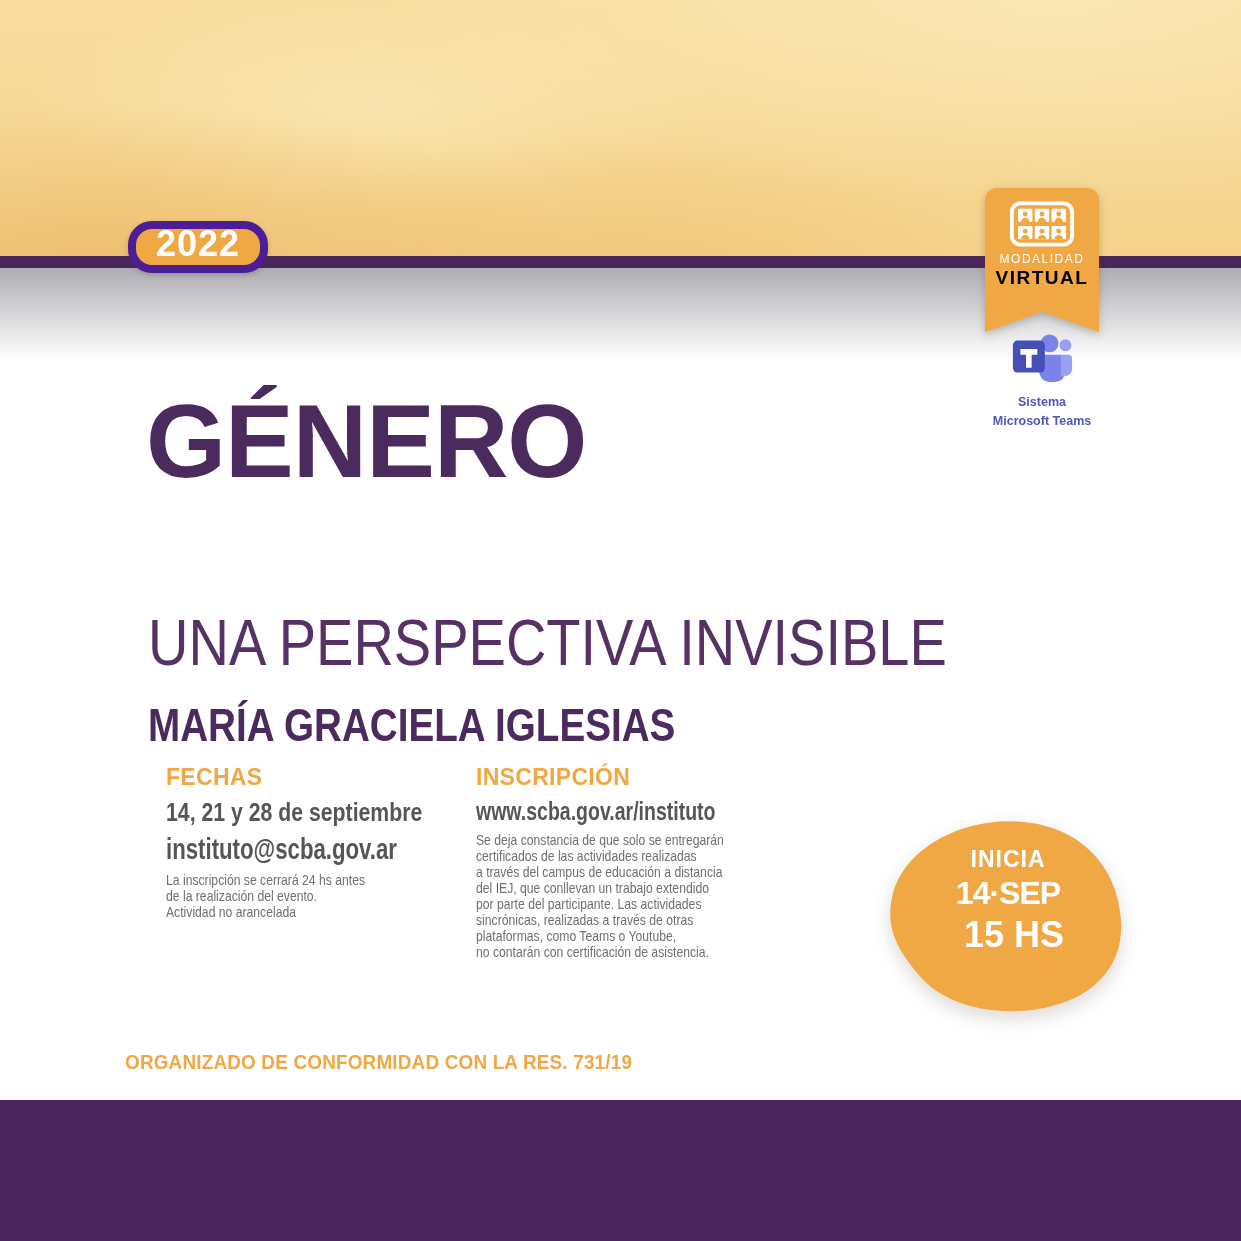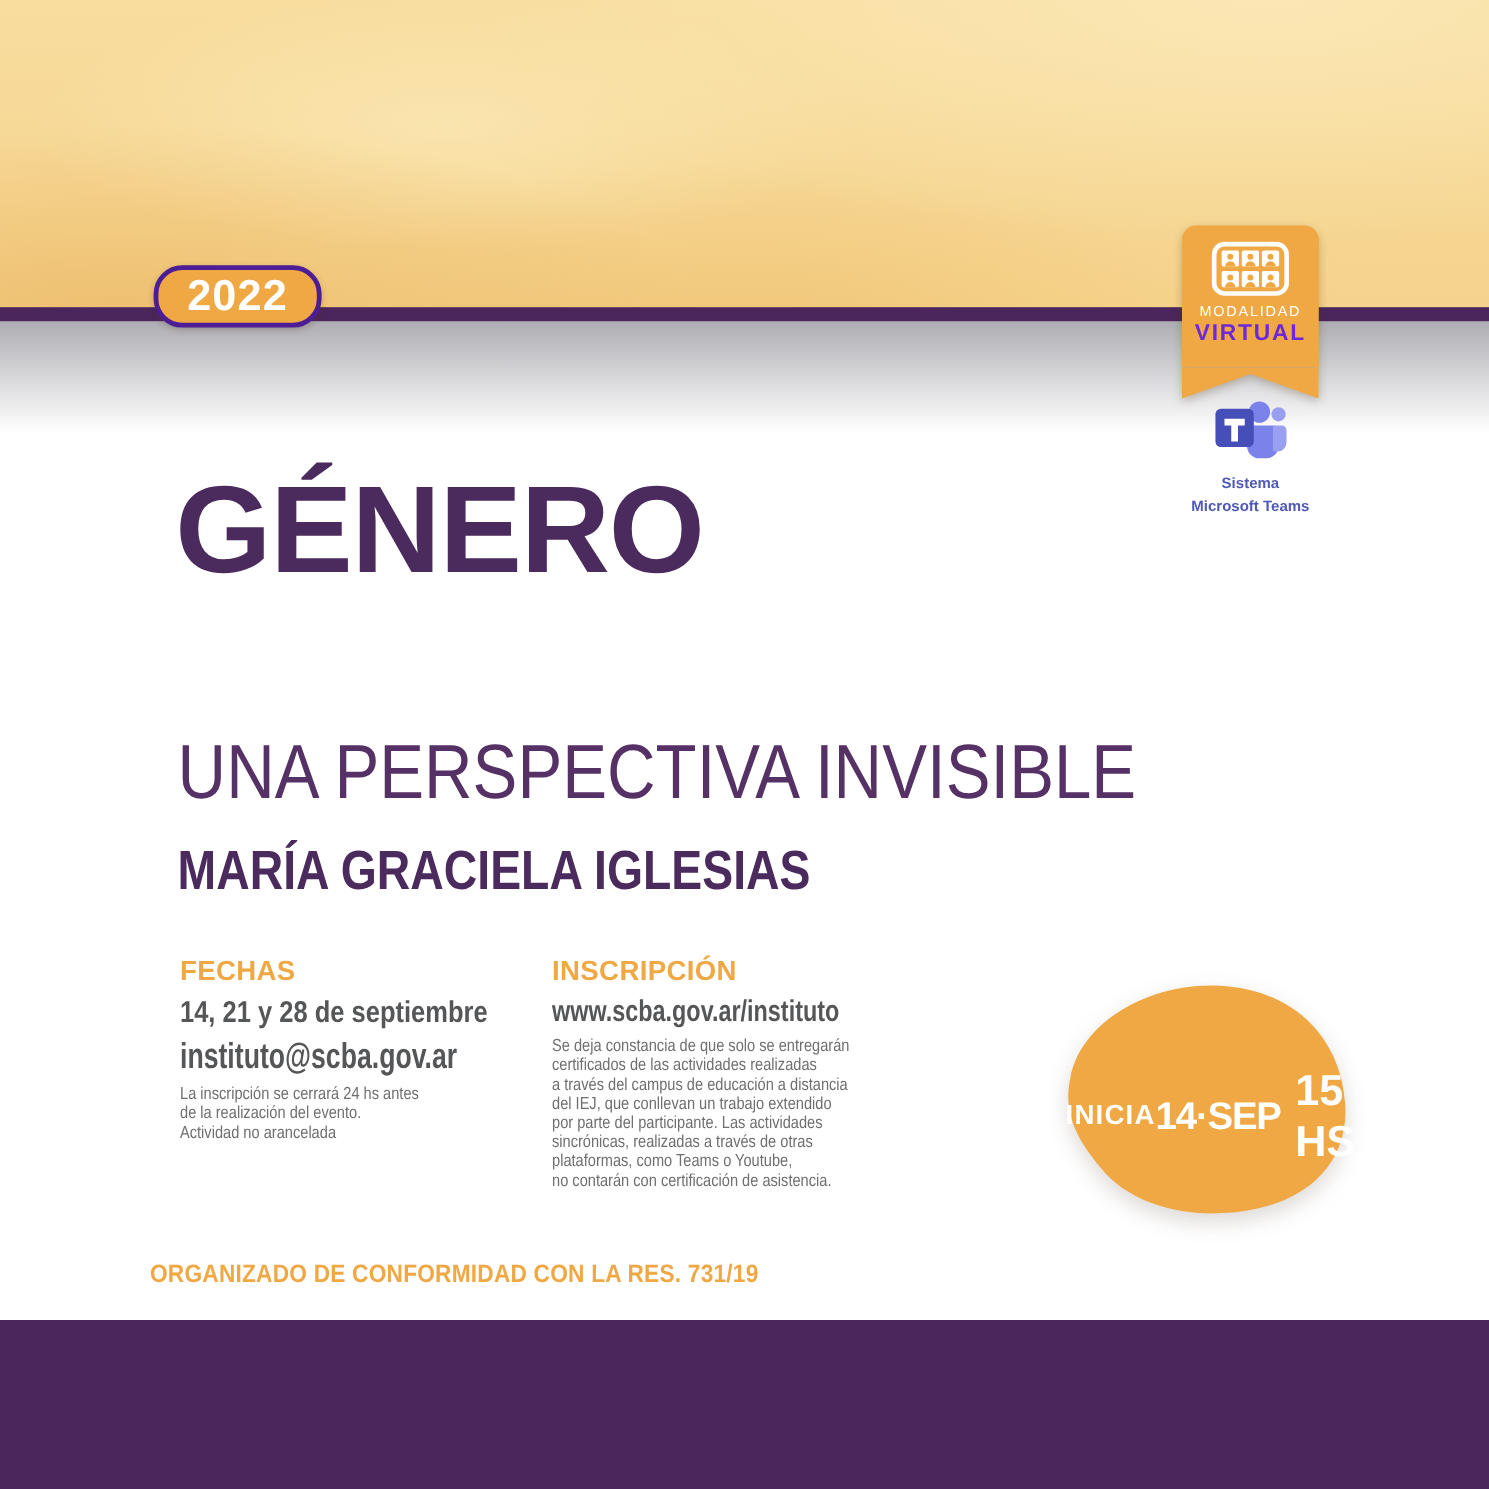--- a/index.html
+++ b/index.html
@@ -23,66 +23,66 @@
       radial-gradient(90% 130% at 85% 0%, #fbe7b4 0%, rgba(251,231,180,0) 60%),
       radial-gradient(55% 85% at 8% 100%, rgba(231,172,86,.50) 0%, rgba(231,172,86,0) 70%),
       radial-gradient(45% 75% at 50% 105%, rgba(236,184,100,.45) 0%, rgba(236,184,100,0) 70%),
       radial-gradient(40% 60% at 30% 40%, rgba(252,236,190,.6) 0%, rgba(252,236,190,0) 70%),
       linear-gradient(180deg,#f8dd9f 0%,#f5d38c 100%);}
   .purple-line{position:absolute;left:0;top:256px;width:1241px;height:12px;background:var(--purple_footer);}
   .gray-fade{position:absolute;left:0;top:268px;width:1241px;height:92px;
     background:linear-gradient(180deg,#aeadb3 0%, rgba(255,255,255,0) 100%);}
 
   .badge-2022{position:absolute;left:128px;top:221px;width:140px;height:52px;z-index:4;
-    background:var(--orange);border:4px solid #4c1d95;border-radius:24px;
-    display:flex;align-items:flex-start;justify-content:center;
+    background:var(--orange);border:8px solid #4c1d95;border-radius:24px;
+    display:flex;align-items:flex-end;justify-content:center;
     box-shadow:0 2px 5px rgba(80,50,20,.25);}
   .badge-2022 span{color:#fff;font-size:36px;font-weight:bold;letter-spacing:1px;}
 
   
   .ribbon{position:absolute;left:985px;top:188px;width:114px;height:118px;z-index:3;
     background:var(--orange);border-radius:12px 12px 0 0;text-align:center;
     filter:drop-shadow(0 3px 4px rgba(70,45,15,.28));}
   .ribbon::after{content:"";position:absolute;left:0;bottom:-26px;width:100%;height:26px;
     background:var(--orange);
     clip-path:polygon(0 0,100% 0,100% 100%,50% 22%,0 100%);}
   .vc-icon{display:block;margin:13px auto 5px auto;}
   .mod1{color:#fff;font-size:12px;letter-spacing:1.5px;}
-  .mod2{color:#6d28d9;font-size:19px;font-weight:bold;letter-spacing:1.5px;margin-top:1px;}
+  .mod2{color:#000000;font-size:19px;font-weight:bold;letter-spacing:1.5px;margin-top:1px;}
 
   .teams{position:absolute;left:980px;top:330px;width:124px;text-align:center;z-index:2;}
   .teams-label{margin-top:4px;color:var(--teams_text);font-size:12.5px;font-weight:bold;line-height:1.5;}
 
   
   .t-line{position:absolute;left:146px;color:var(--purple);font-weight:bold;line-height:1;white-space:nowrap;}
   .t1{top:390px;font-size:103px;letter-spacing:-1px;}
   .t2{top:491px;font-size:103px;letter-spacing:-1px;}
   .sub{position:absolute;left:148px;top:611px;font-size:64px;color:#563165;line-height:1;
     transform:scaleX(.875);transform-origin:left top;white-space:nowrap;letter-spacing:0;}
   .speaker{position:absolute;left:148px;top:702px;font-size:46px;color:var(--purple);font-weight:bold;line-height:1;
     transform:scaleX(.84);transform-origin:left top;white-space:nowrap;}
 
   
-  .col{position:absolute;top:796px;}
+  .col{position:absolute;top:764px;margin-left:16px;}
   .col1{left:150px;width:300px;}
   .col2{left:460px;width:340px;}
   .lbl{color:var(--orange);font-size:23px;font-weight:bold;letter-spacing:.3px;}
   .mt{margin-top:31px;}
   .val{color:var(--gray_text);font-weight:bold;white-space:nowrap;transform-origin:left top;}
   .v-dates{font-size:25px;margin-top:7px;transform:scaleX(.85);}
   .v-email{font-size:30px;margin-top:5px;transform:scaleX(.74);}
   .v-url{font-size:25px;margin-top:6px;transform:scaleX(.78);}
   .note{color:var(--gray_note);font-size:14.5px;line-height:16px;white-space:pre-line;
     transform:scaleX(.84);transform-origin:left top;margin-top:6px;width:420px;}
 
   
   .start-blob{position:absolute;left:876px;top:806px;width:252px;height:206px;z-index:2;}
   .blob-svg{position:absolute;left:0;top:0;filter:drop-shadow(0 7px 9px rgba(60,40,20,.18));}
-  .blob-txt{position:absolute;left:0;top:0;width:252px;height:206px;color:#fff;text-align:left;
-    display:flex;flex-direction:row;align-items:center;padding-top:40px;padding-left:12px;}
+  .blob-txt{position:absolute;left:0;top:0;width:252px;height:206px;color:#fff;text-align:right;
+    display:flex;flex-direction:column;align-items:center;padding-top:40px;padding-left:12px;}
   .b1{font-size:23px;font-weight:bold;letter-spacing:1px;}
   .b2{font-size:32px;font-weight:bold;letter-spacing:-1px;margin-top:2px;}
   .b3{font-size:36px;font-weight:bold;margin-top:2px;margin-left:12px;}
 
   
   .organizado{position:absolute;left:125px;top:1050px;color:var(--orange);font-size:21px;font-weight:bold;
     transform:scaleX(.9);transform-origin:left top;white-space:nowrap;letter-spacing:.2px;}
   .topic-badge{position:absolute;left:820px;top:1071px;width:328px;height:33px;z-index:5;
     background:var(--orange);border-radius:8px;display:flex;align-items:center;justify-content:center;}
   .topic-badge span{color:#fff;font-size:15.5px;letter-spacing:-.2px;}

